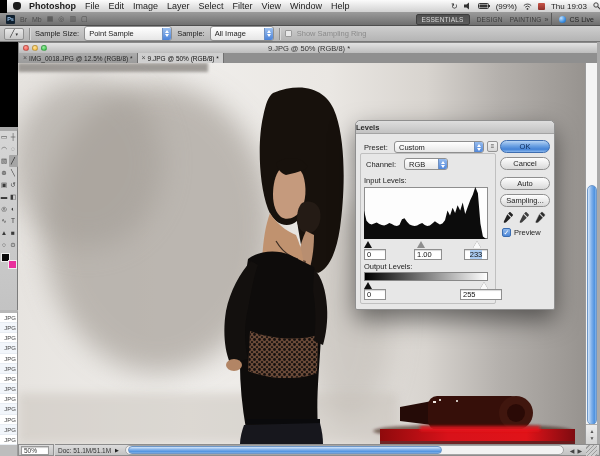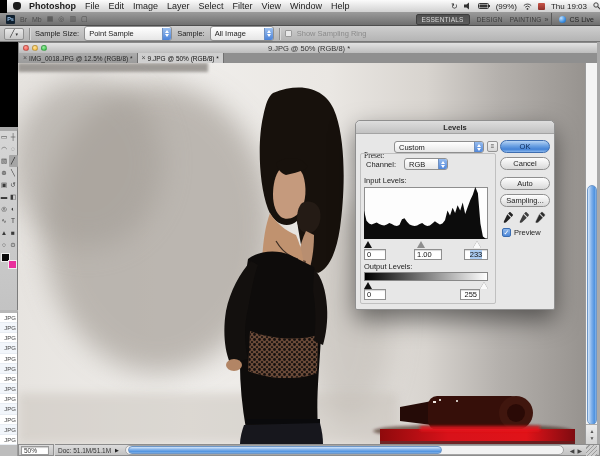--- a/index.html
+++ b/index.html
@@ -108,21 +108,21 @@
   .hscroll{position:relative;flex:1;height:10px;background:#f2f2f2;border:1px solid #a5a5a5;border-radius:5px;margin:0 2px;}
   .hthumb{position:absolute;left:2px;top:0px;width:72%;height:8px;border-radius:4px;
     background:linear-gradient(#d3e5f9,#7fb0ea 45%,#4f92de 80%,#86b6ec);border:1px solid #6e97c8;}
   .harrows{display:flex;gap:3px;align-items:center;color:#444;font-size:6px;}
   .growbox{width:11px;height:11px;background:repeating-linear-gradient(135deg,#cfcfcf 0 2px,#9d9d9d 2px 3px);}
 
   
   .levels{position:absolute;left:355px;top:120px;width:200px;height:190px;background:#e7e7e7;
     border:1px solid #8f8f8f;border-radius:5px 5px 2px 2px;box-shadow:0 10px 24px rgba(0,0,0,.5);font-size:7.5px;color:#1c1c1c;}
   .dlg-title{height:13px;background:linear-gradient(#dedede,#c2c2c2);border-bottom:1px solid #a4a4a4;
-    border-radius:5px 5px 0 0;text-align:center;font-size:7.5px;font-weight:bold;line-height:13px;color:#2a2a2a;}
+    border-radius:5px 5px 0 0;text-align:left;font-size:7.5px;font-weight:bold;line-height:13px;color:#2a2a2a;}
   .levels .lbl{position:absolute;white-space:nowrap;}
   .groupbox{position:absolute;left:4px;top:32px;width:136px;height:151px;border:1px solid #c0c0c0;border-radius:2px;}
   .dlg-popup{position:absolute;display:flex;align-items:center;height:12px;background:linear-gradient(#fff,#e7e7e7);
     border:1px solid #8f8f8f;border-radius:3px;overflow:hidden;font-size:7.5px;}
   .presetmenu{position:absolute;left:131px;top:20px;width:11px;height:11px;border:1px solid #949494;border-radius:2px;
     background:linear-gradient(#f2f2f2,#d8d8d8);color:#444;font-size:6px;line-height:9px;text-align:center;}
   .capsule{position:absolute;left:144px;width:50px;height:13px;border-radius:7px;border:1px solid #8f8f8f;
     background:linear-gradient(#fefefe,#d9d9d9);text-align:center;font-size:7.5px;line-height:12px;color:#1c1c1c;}
   .capsule.default{background:linear-gradient(#b5d3f4,#6aa0e2 45%,#4583d6 75%,#8ab8ee);border-color:#3f6eb0;color:#0c2c5c;}
   .hist{position:absolute;left:8px;top:66px;width:124px;height:52px;background:#fdfdfd;border:1px solid #8e8e8e;}
@@ -389,21 +389,21 @@
     <span class="harrows">
         <span>◀</span>
         <span>▶</span>
       </span>
     <span class="growbox"></span>
   </div>
 
   <div class="levels">
     <div class="dlg-title">Levels</div>
 
-    <span class="lbl" style="left:8px;top:30px;font-family:Liberation Serif, serif;">Preset:</span>
+    <span class="lbl" style="left:8px;top:22px;">Preset:</span>
     <span class="dlg-popup" style="left:38px;top:20px;width:90px;">
       <span class="ptext" style="padding:0 4px;">Custom</span>
       <span class="stepper">
           <i class="up"></i>
           <i class="dn"></i>
         </span>
     </span>
     <span class="presetmenu">≡</span>
 
     <span class="capsule default" style="top:19px;">OK</span>
@@ -436,21 +436,21 @@
     <span class="field" style="left:58px;top:128px;width:28px;"><span>1.00</span></span>
     <span class="field" style="left:108px;top:128px;width:24px;text-align:center;"><span class="sel">233</span></span>
 
     <span class="lbl" style="left:8px;top:141px;text-align:center;">Output Levels:</span>
     <div class="gradbar"></div>
     <div class="outsliders">
       <span class="tri" style="left:0;"></span>
       <span class="tri white" style="left:calc(100% - 8px);"></span>
     </div>
     <span class="field" style="left:8px;top:168px;width:22px;"><span>0</span></span>
-    <span class="field" style="left:104px;top:168px;width:20px;text-align:right;"><span>255</span></span>
+    <span class="field" style="left:104px;top:168px;width:42px;text-align:left;"><span>255</span></span>
 
     <div class="droppers">
       <svg width="12" height="12" viewBox="0 0 13 13">
           <path d="M9.5,1.5 l2,2 c0.5,0.5 0.5,1.2 0,1.7 l-1.2,1.2 -3.7,-3.7 1.2,-1.2 c0.5,-0.5 1.2,-0.5 1.7,0 Z M5.8,3.5 l3.7,3.7 -5,5 c-0.3,0.3 -0.8,0.5 -1.2,0.5 l-1.3,0 0,-1.3 c0,-0.4 0.2,-0.9 0.5,-1.2 Z" fill="#222"></path>
         </svg>
       <svg width="12" height="12" viewBox="0 0 13 13">
           <path d="M9.5,1.5 l2,2 c0.5,0.5 0.5,1.2 0,1.7 l-1.2,1.2 -3.7,-3.7 1.2,-1.2 c0.5,-0.5 1.2,-0.5 1.7,0 Z M5.8,3.5 l3.7,3.7 -5,5 c-0.3,0.3 -0.8,0.5 -1.2,0.5 l-1.3,0 0,-1.3 c0,-0.4 0.2,-0.9 0.5,-1.2 Z" fill="#3e3e3e"></path>
         </svg>
       <svg width="12" height="12" viewBox="0 0 13 13">
           <path d="M9.5,1.5 l2,2 c0.5,0.5 0.5,1.2 0,1.7 l-1.2,1.2 -3.7,-3.7 1.2,-1.2 c0.5,-0.5 1.2,-0.5 1.7,0 Z M5.8,3.5 l3.7,3.7 -5,5 c-0.3,0.3 -0.8,0.5 -1.2,0.5 l-1.3,0 0,-1.3 c0,-0.4 0.2,-0.9 0.5,-1.2 Z" fill="#2a2a2a" stroke="#777" stroke-width="0.4"></path>

